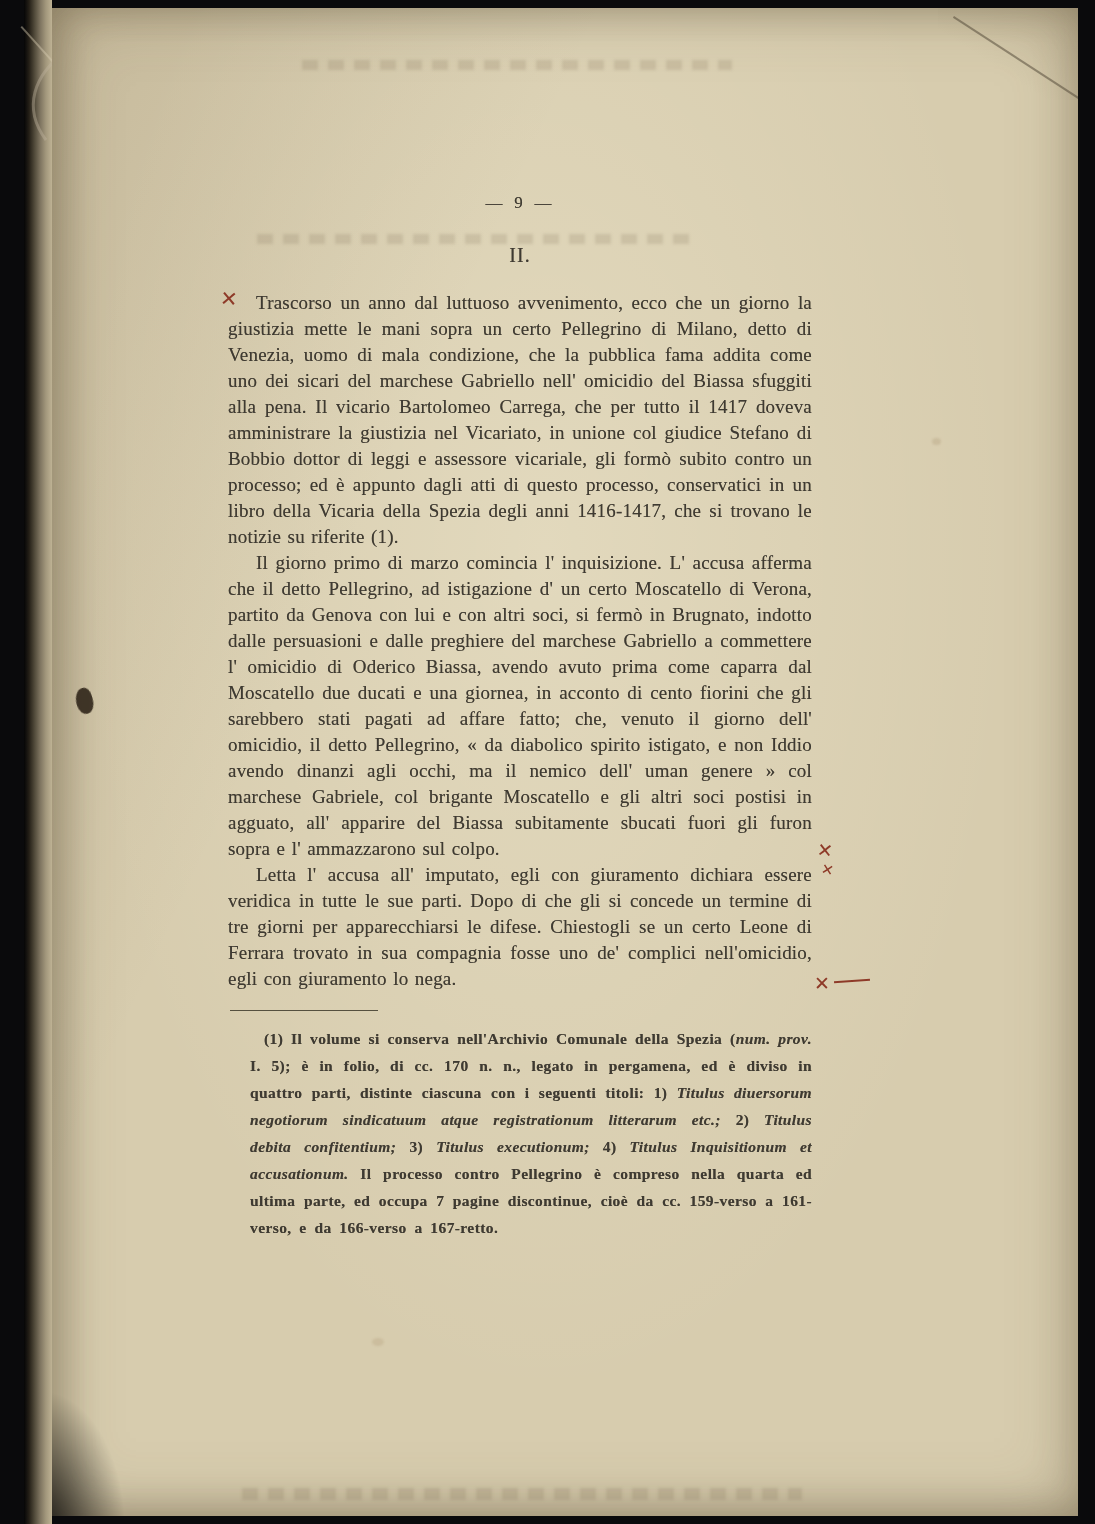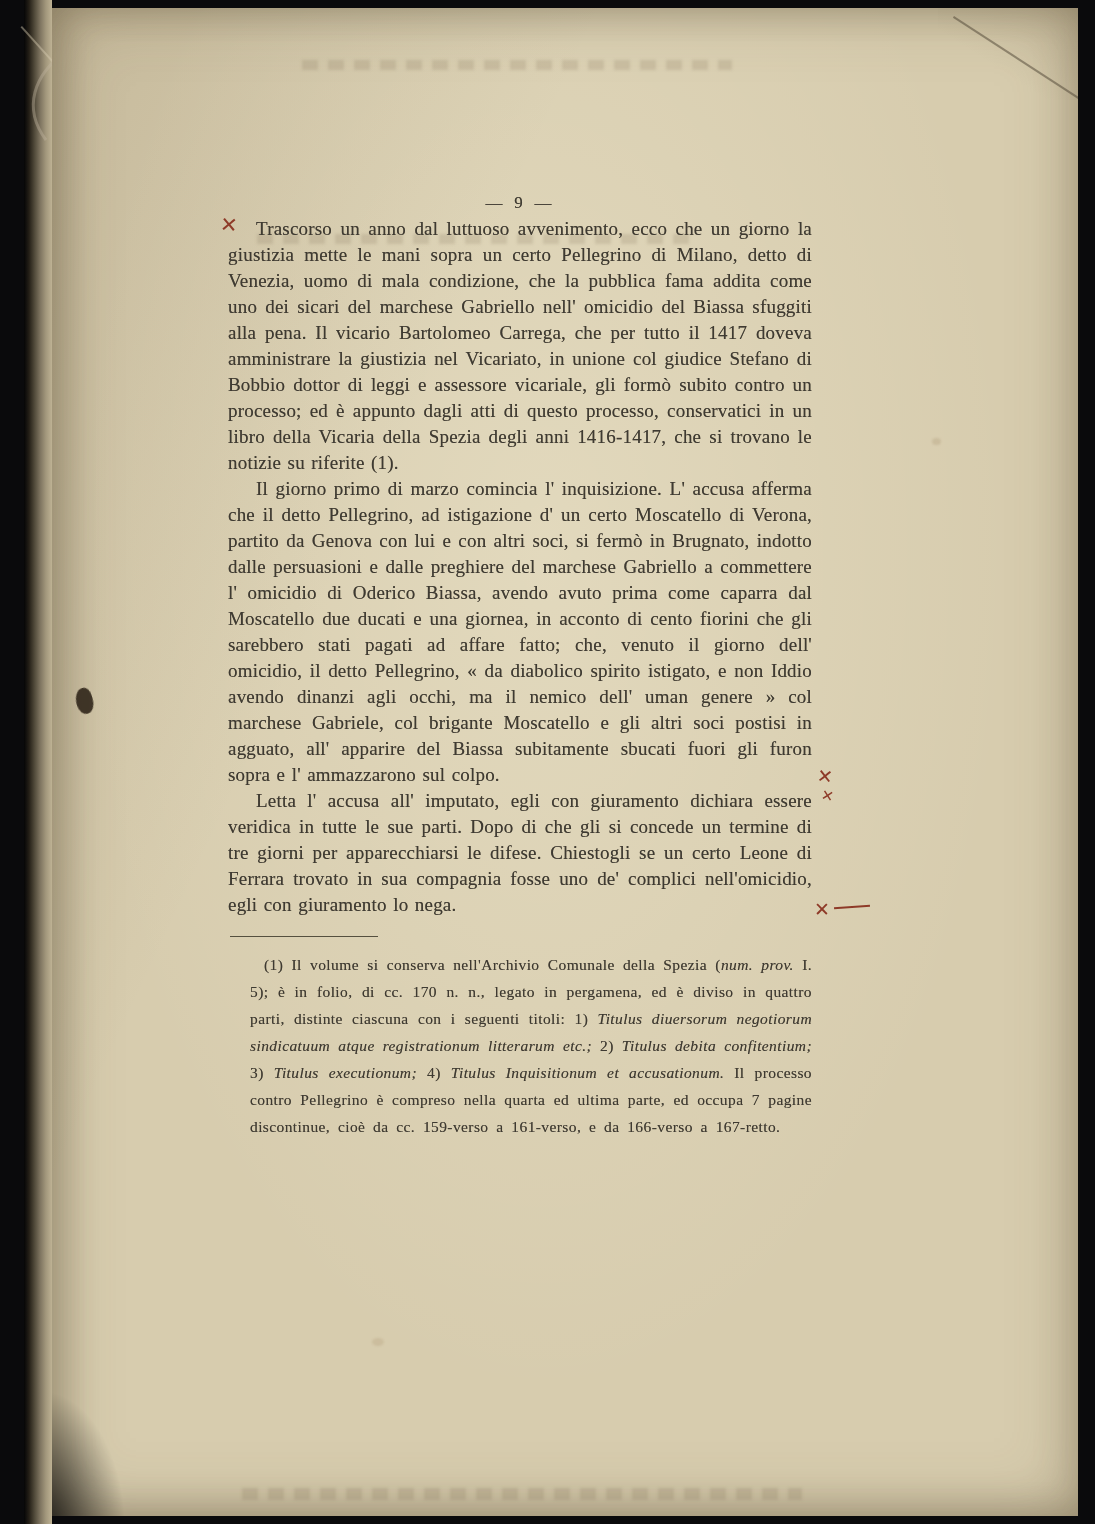--- a/index.html
+++ b/index.html
@@ -101,21 +101,21 @@
   }
 
   .footnote-rule {
     width: 148px; height: 1px; background: #55503f;
     margin: 18px 0 14px 2px;
   }
   .footnote {
     margin: 0 0 0 22px; width: 562px;
     font-size: 15.5px; line-height: 27px;
     text-align: justify; text-indent: 14px;
-    letter-spacing: 0.4px; word-spacing: 3.5px;
+    letter-spacing: 0.4px; word-spacing: 3.5px; font-weight: bold;
   }
   .footnote .it { font-style: italic; }
 </style>
 </head>
 <body>
 
 <div class="strips"></div>
 <div class="corner-line"></div>
 <svg class="pen-stroke" width="70" height="100" viewBox="0 0 70 100">
   <path d="M60 6 C 28 28, 16 62, 40 94" fill="none" stroke="rgba(192,182,160,0.42)" stroke-width="3"></path>
@@ -129,20 +129,21 @@
   <div class="ghost ghost-top"></div>
   <div class="ghost ghost-mid"></div>
   <div class="ghost ghost-bottom"></div>
   <div class="spot1"></div>
   <div class="spot2"></div>
 
   <div class="text-block">
 
     <div class="page-number">— 9 —</div>
 
+    <div class="heading">II.</div>
 
     <p class="body-par"><span class="mark mark-1">✕</span><span class="par-text">Trascorso un anno dal luttuoso avvenimento, ecco che un giorno la giustizia mette le mani sopra un certo Pellegrino di Milano, detto di Venezia, uomo di mala condizione, che la pubblica fama addita come uno dei sicari del marchese Gabriello nell' omicidio del Biassa sfuggiti alla pena. Il vicario Bartolomeo Carrega, che per tutto il 1417 doveva amministrare la giustizia nel Vicariato, in unione col giudice Stefano di Bobbio dottor di leggi e assessore vicariale, gli formò subito contro un processo; ed è appunto dagli atti di questo processo, conservatici in un libro della Vicaria della Spezia degli anni 1416-1417, che si trovano le notizie su riferite (1).</span></p>
 
     <p class="body-par"><span class="par-text">Il giorno primo di marzo comincia l' inquisizione. L' accusa afferma che il detto Pellegrino, ad istigazione d' un certo Moscatello di Verona, partito da Genova con lui e con altri soci, si fermò in Brugnato, indotto dalle persuasioni e dalle preghiere del marchese Gabriello a commettere l' omicidio di Oderico Biassa, avendo avuto prima come caparra dal Moscatello due ducati e una giornea, in acconto di cento fiorini che gli sarebbero stati pagati ad affare fatto; che, venuto il giorno dell' omicidio, il detto Pellegrino, « da diabolico spirito istigato, e non Iddio avendo dinanzi agli occhi, ma il nemico dell' uman genere » col marchese Gabriele, col brigante Moscatello e gli altri soci postisi in agguato, all' apparire del Biassa subitamente sbucati fuori gli furon sopra e l' ammazzarono sul colpo.</span><span class="mark mark-2">✕</span></p>
 
     <p class="body-par"><span class="par-text">Letta l' accusa all' imputato, egli con giuramento dichiara essere veridica in tutte le sue parti. Dopo di che gli si concede un termine di tre giorni per apparecchiarsi le difese. Chiestogli se un certo Leone di Ferrara trovato in sua compagnia fosse uno de' complici nell'omicidio, egli con giuramento lo nega.</span><span class="mark mark-3">✕</span><span class="mark mark-4"><span>✕</span><span class="mark-dash"></span></span></p>
 
     <div class="footnote-rule"></div>
 
     <p class="footnote"><span>(1) Il volume si conserva nell'Archivio Comunale della Spezia (</span><span class="it">num. prov.</span><span> I. 5); è in folio, di cc. 170 n. n., legato in pergamena, ed è diviso in quattro parti, distinte ciascuna con i seguenti titoli: 1) </span><span class="it">Titulus diuersorum negotiorum sindicatuum atque registrationum litterarum etc.;</span><span> 2) </span><span class="it">Titulus debita confitentium;</span><span> 3) </span><span class="it">Titulus executionum;</span><span> 4) </span><span class="it">Titulus Inquisitionum et accusationum.</span><span> Il processo contro Pellegrino è compreso nella quarta ed ultima parte, ed occupa 7 pagine discontinue, cioè da cc. 159-verso a 161-verso, e da 166-verso a 167-retto.</span></p>

